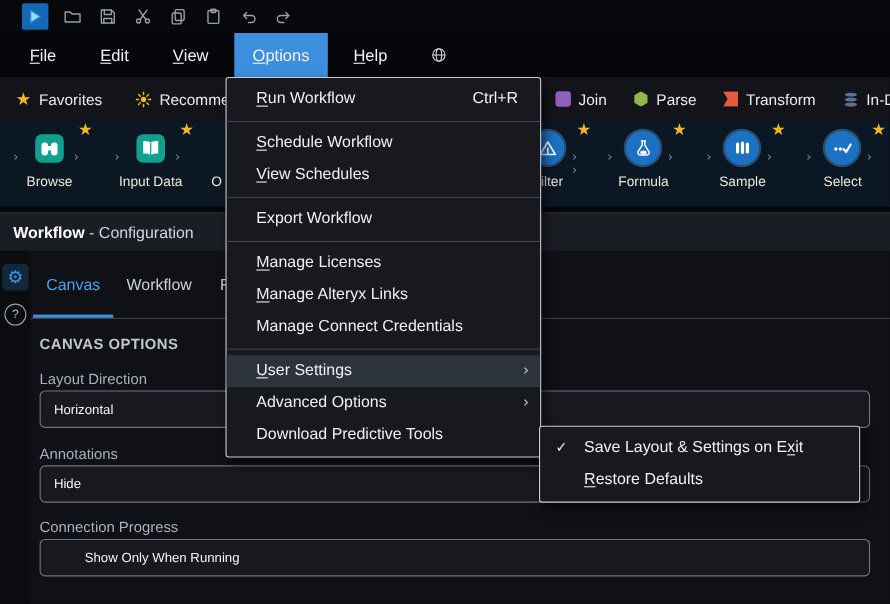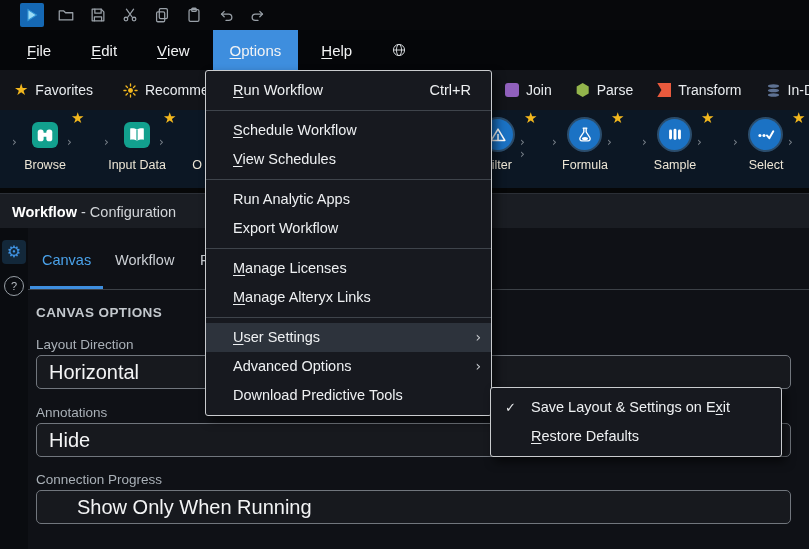--- a/index.html
+++ b/index.html
@@ -60,21 +60,21 @@
   .gearbox{position:absolute;left:2px;top:12px;width:24px;height:24px;background:#13283A;border-radius:4px;
            display:flex;align-items:center;justify-content:center;font-size:16px;line-height:16px;}
   .helpbtn{position:absolute;left:4px;top:48px;width:18px;height:18px;border:1px solid #989FA6;border-radius:50%;
            color:#B9BEC4;font-size:11px;display:flex;align-items:center;justify-content:center;}
   .tab{position:absolute;top:24px;font-size:14.5px;color:#CCD0D5;white-space:nowrap;}
   .tab-underline{position:absolute;left:30px;top:58px;width:73px;height:3px;}
   .tabs-divider{position:absolute;left:28px;top:61px;width:781px;height:1px;background:#3C4147;}
   .section-title{position:absolute;left:36px;top:77px;font-size:13.5px;font-weight:600;letter-spacing:.4px;color:#C3C8CD;}
   .f-label{position:absolute;left:36px;font-size:13.5px;color:#A9B0B7;}
   .f-select{position:absolute;left:36px;width:755px;height:34px;background:#17191E;border:1px solid #71767D;
-            border-radius:5px;display:flex;align-items:center;padding-left:12px;font-size:20px;color:#F3F4F5;box-sizing:border-box;}
+            border-radius:5px;display:flex;align-items:center;padding-left:12px;font-size:12px;color:#F3F4F5;box-sizing:border-box;}
 
   
   .menu{position:absolute;background:#17191F;border:1px solid #C9CBCE;border-radius:3px;
         box-shadow:4px 5px 10px rgba(0,0,0,.55);padding:5px 0;z-index:50;}
   #optionsmenu{left:205px;top:70px;width:285px;}
   #usersubmenu{left:490px;top:387px;width:290px;z-index:60;}
   .mi{position:relative;height:29px;line-height:29px;display:flex;align-items:flex-start;
       font-size:14.5px;color:#EEF0F2;padding:0 10px 0 27px;cursor:default;}
   #usersubmenu .mi{padding-left:40px;}
   .mi u{text-decoration:underline;text-underline-offset:2px;}
@@ -328,31 +328,31 @@
       </div>
       <div class="msep"></div>
       <div class="mi">
         <span class="mi-label"><u>S</u>chedule Workflow</span>
       </div>
       <div class="mi">
         <span class="mi-label"><u>V</u>iew Schedules</span>
       </div>
       <div class="msep"></div>
       <div class="mi">
-        <span class="mi-label">Run Analytic Apps</span>
-      </div>
-      <div class="mi">
         <span class="mi-label">Export Workflow</span>
       </div>
       <div class="msep"></div>
       <div class="mi">
         <span class="mi-label"><u>M</u>anage Licenses</span>
       </div>
       <div class="mi">
         <span class="mi-label"><u>M</u>anage Alteryx Links</span>
+      </div>
+      <div class="mi">
+        <span class="mi-label">Manage Connect Credentials</span>
       </div>
       <div class="msep"></div>
       <div class="mi hl">
         <span class="mi-label"><u>U</u>ser Settings</span>
         <span class="mi-arrow g">›</span>
       </div>
       <div class="mi">
         <span class="mi-label">Advanced Options</span>
         <span class="mi-arrow g">›</span>
       </div>

